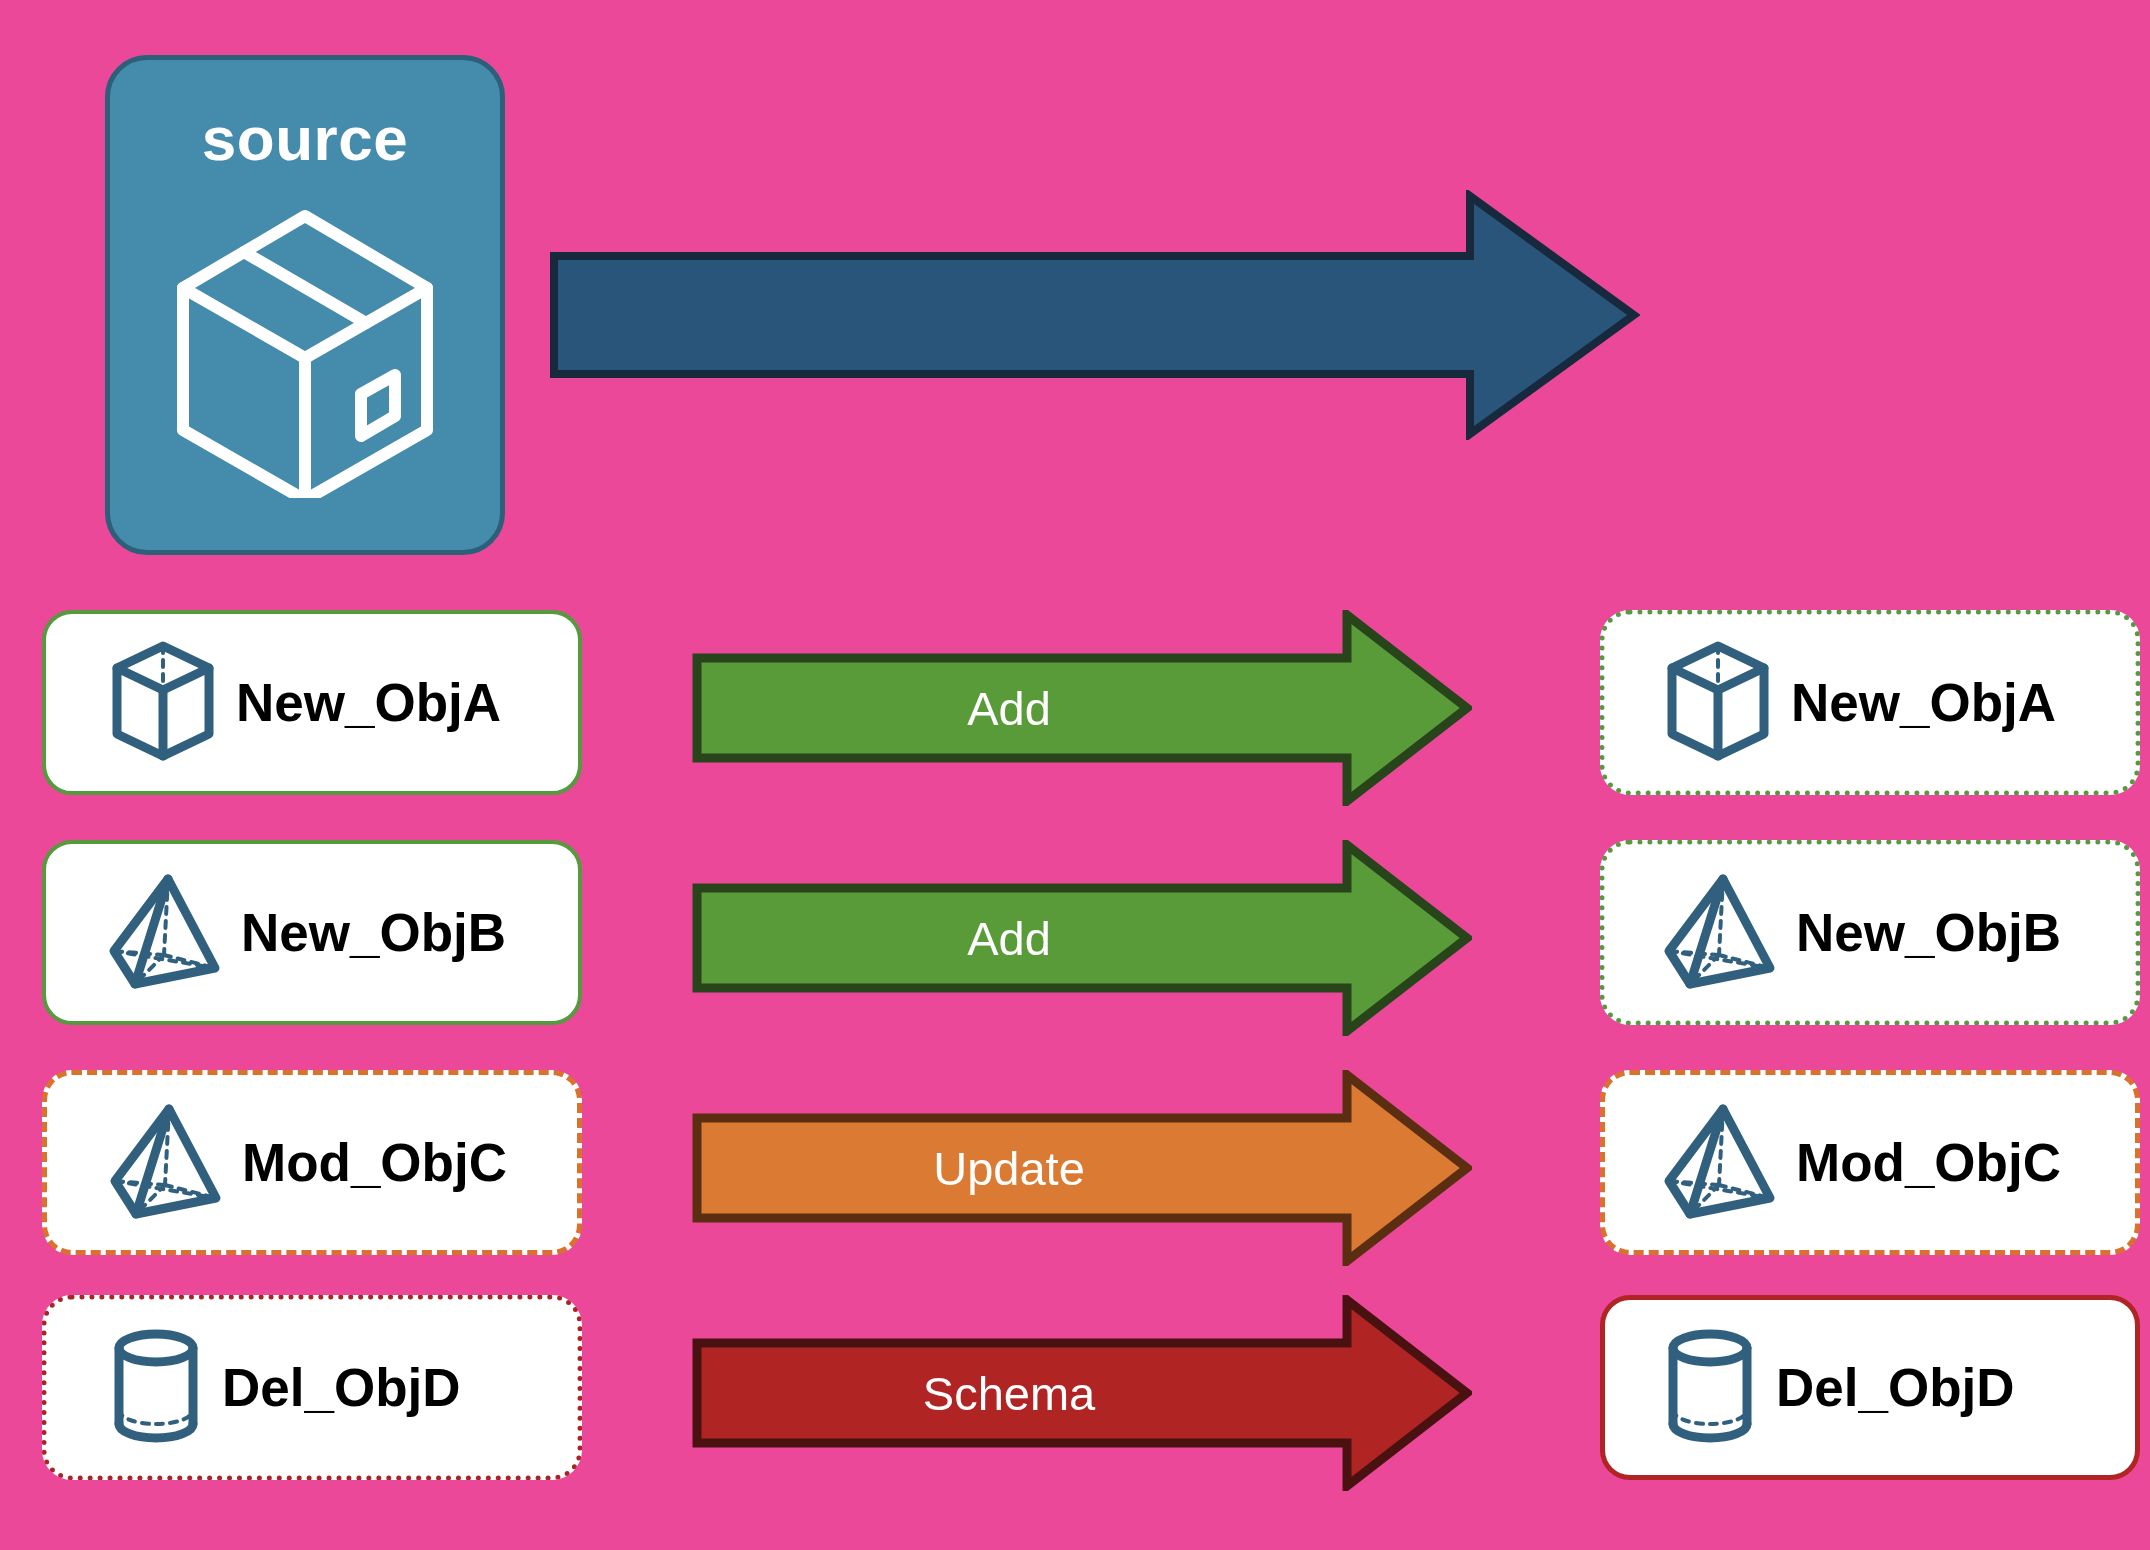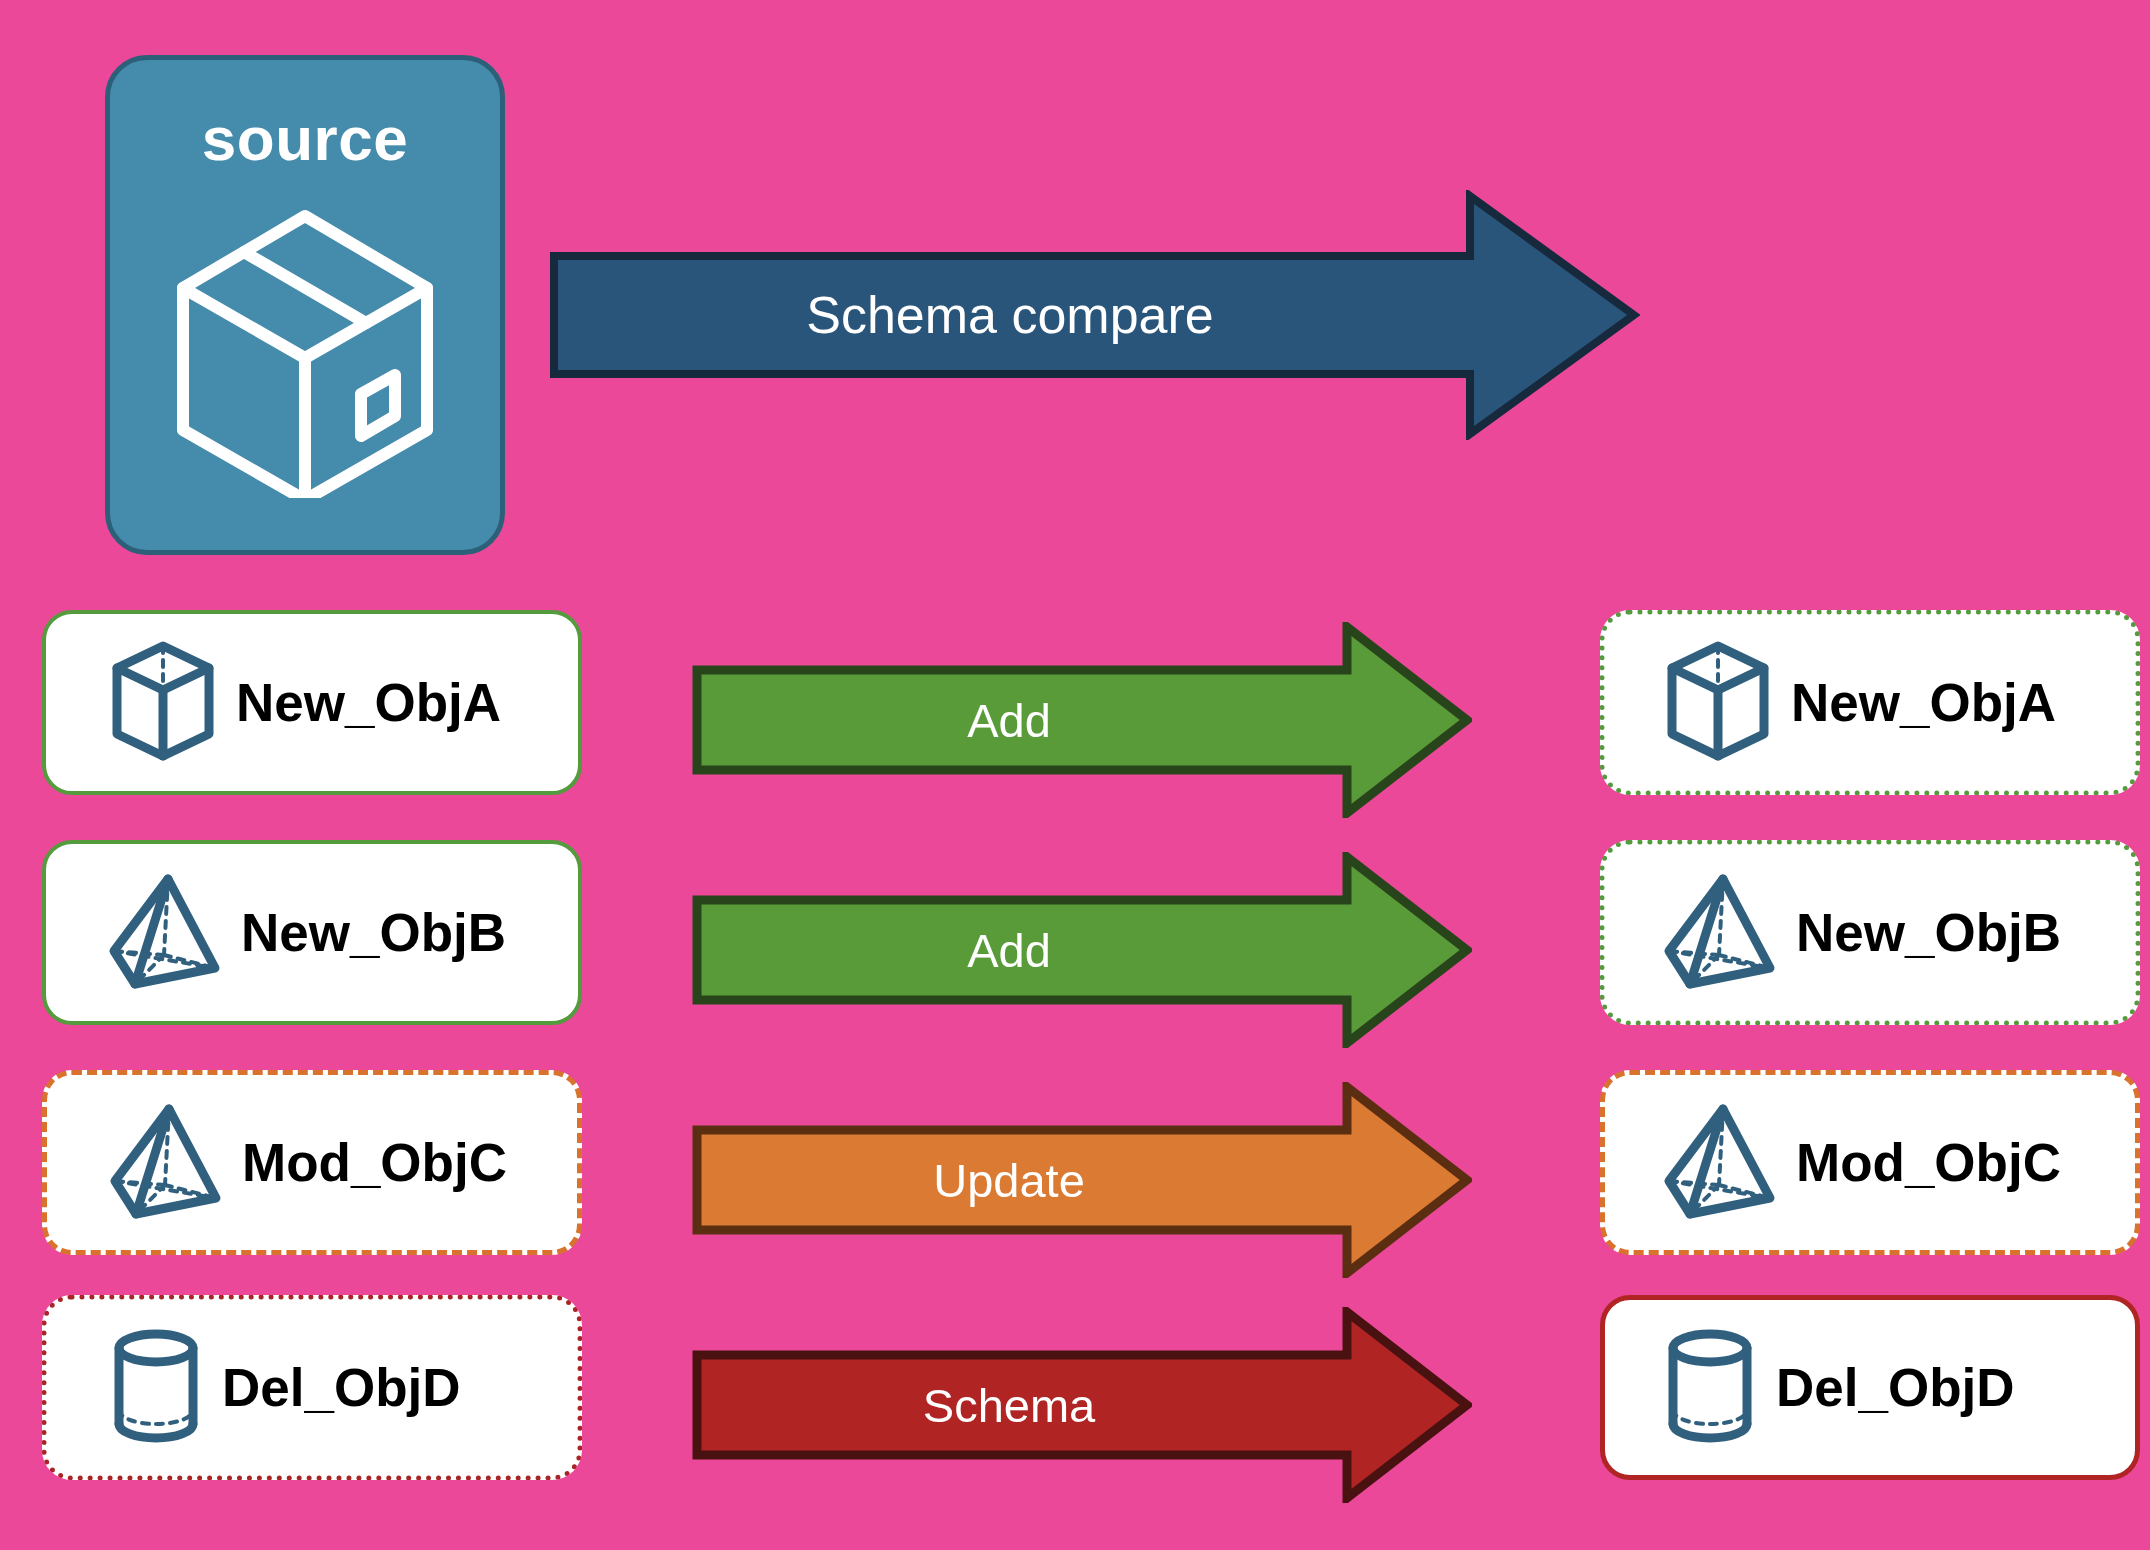--- a/index.html
+++ b/index.html
@@ -112,21 +112,21 @@
   .bd-solid-green  { border: 4px solid #539B3C; }
   .bd-dotted-green { border: 5px dotted #539B3C; }
   .bd-dashed-orange{ border: 5px dashed #D9722C; }
   .bd-dotted-red   { border: 5px dotted #A92424; }
   .bd-solid-red    { border: 5px solid #B02424; }
 
   
   .action-arrow {
     position: absolute;
     left: 668px;
-    top: 12px;
+    top: 0;
     width: 780px;
     height: 196px;
     padding-left: 24px;
   }
   .action-arrow .arrow-label {
     top: 50%;
     transform: translateY(-50%);
     font-size: 47px;
     padding-right: 122px;
     box-sizing: border-box;
@@ -149,21 +149,20 @@
           <path d="M196 196 L230 177 L230 218 L196 238 Z"></path>
         </g>
       </svg>
     </div>
   </div>
 
   <div id="schema-arrow">
     <svg width="1090" height="250" viewBox="0 0 1090 250" preserveAspectRatio="none">
       <polygon points="4,66 920,66 920,6 1084,125 920,244 920,184 4,184" fill="#2A557A" stroke="#17293D" stroke-width="8" stroke-linejoin="miter"></polygon>
     </svg>
-    <div class="arrow-label">Schema compare</div>
   </div>
 
 
   <div class="row" id="row-0">
 
     <div class="obj-card left bd-solid-green">
       <span class="obj-icon">
         <svg width="110" height="120" viewBox="0 0 110 120">
           <g fill="none" stroke="#31607F" stroke-width="9" stroke-linejoin="round" stroke-linecap="round">
             <path d="M9 27 L55 5 L101 27 L101 93 L55 115 L9 93 Z"></path>

